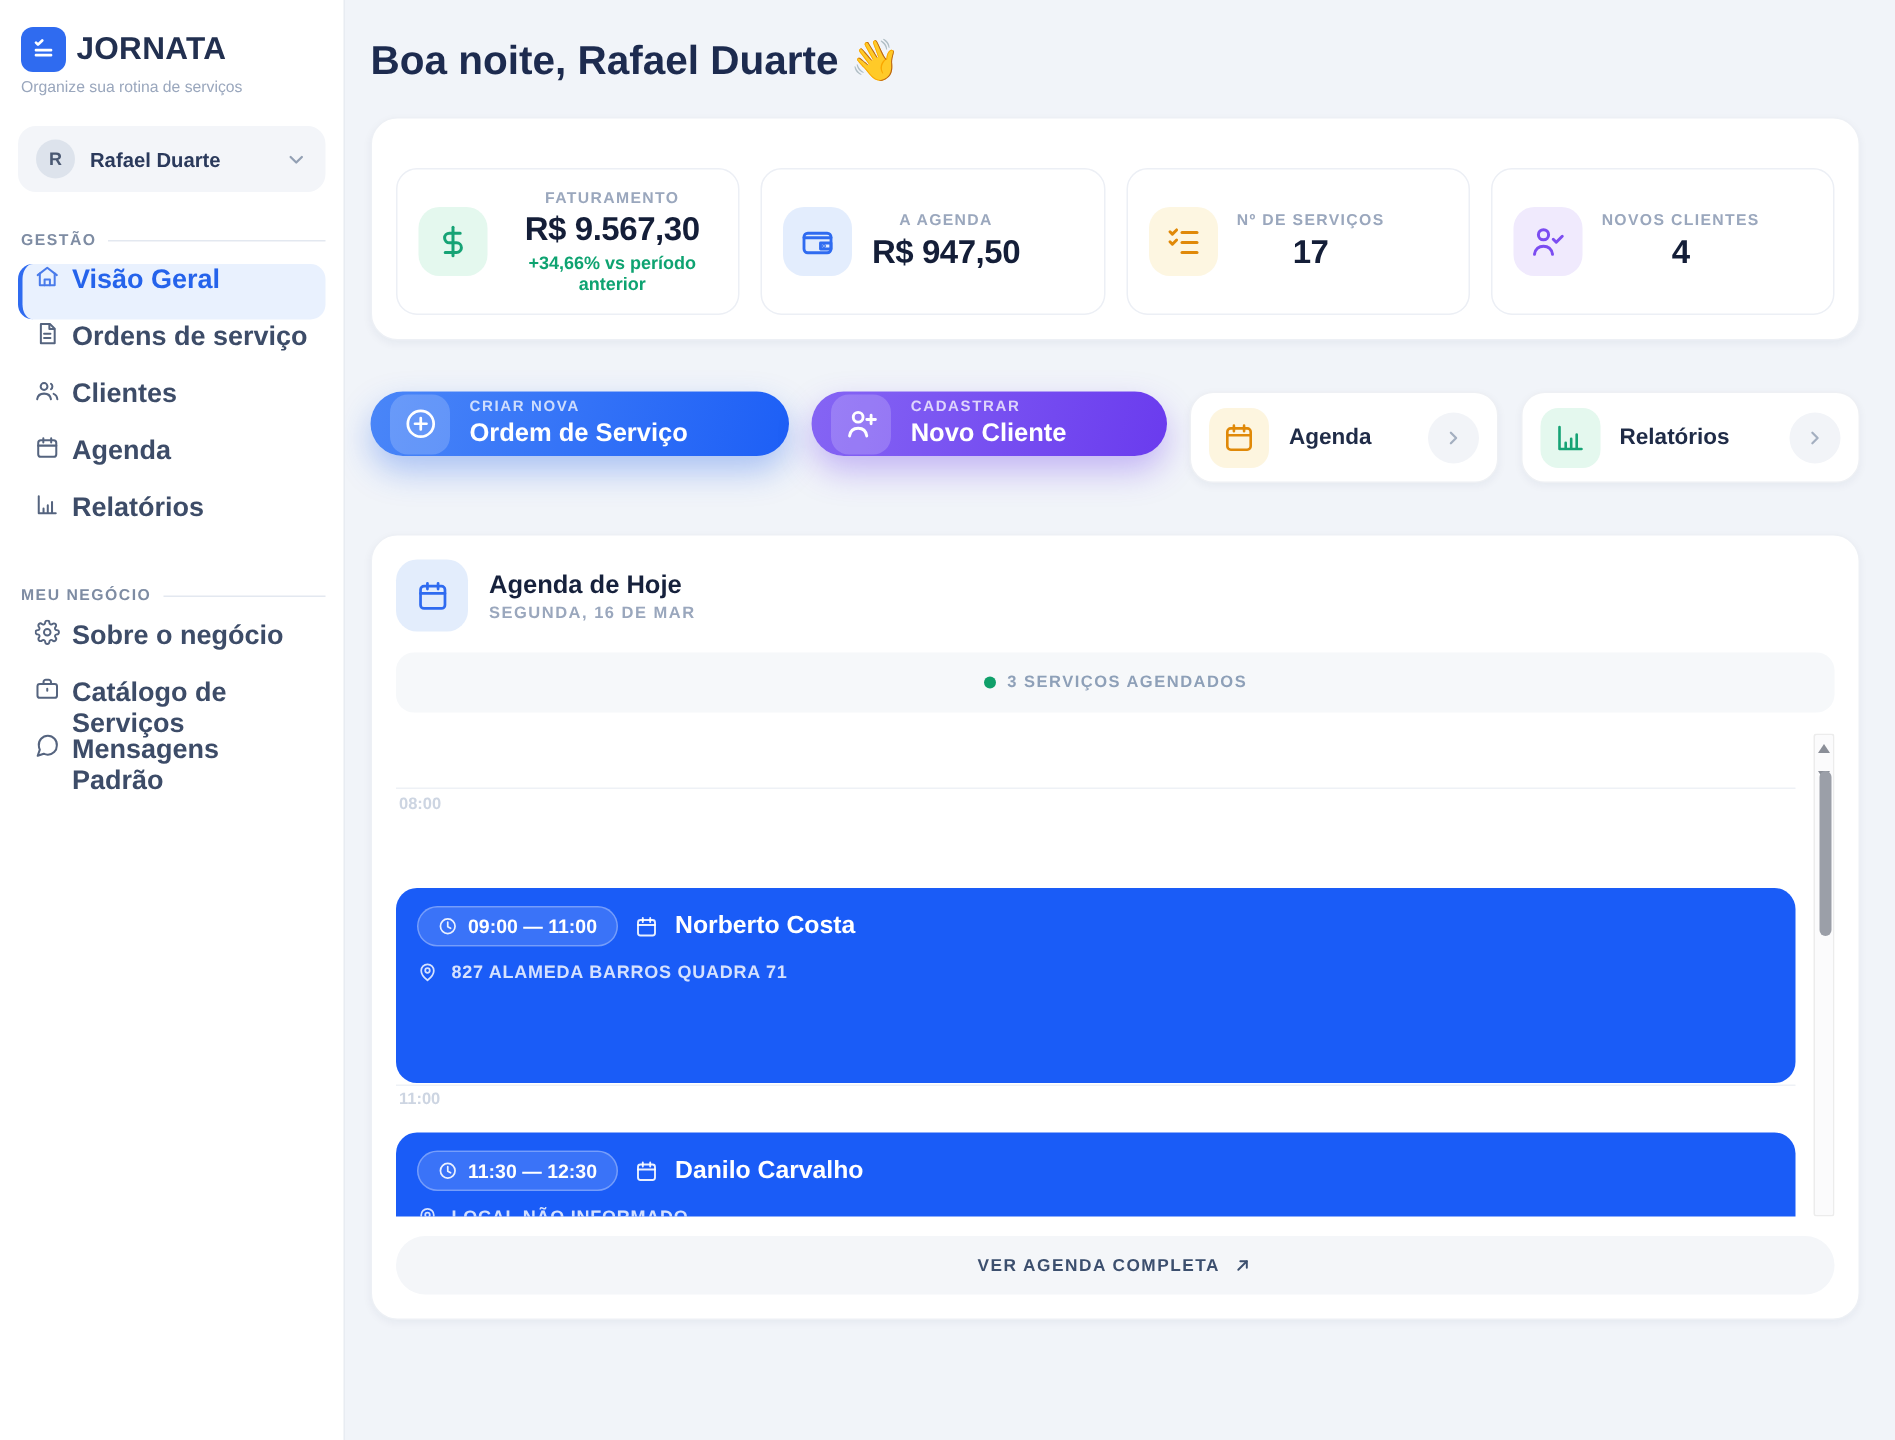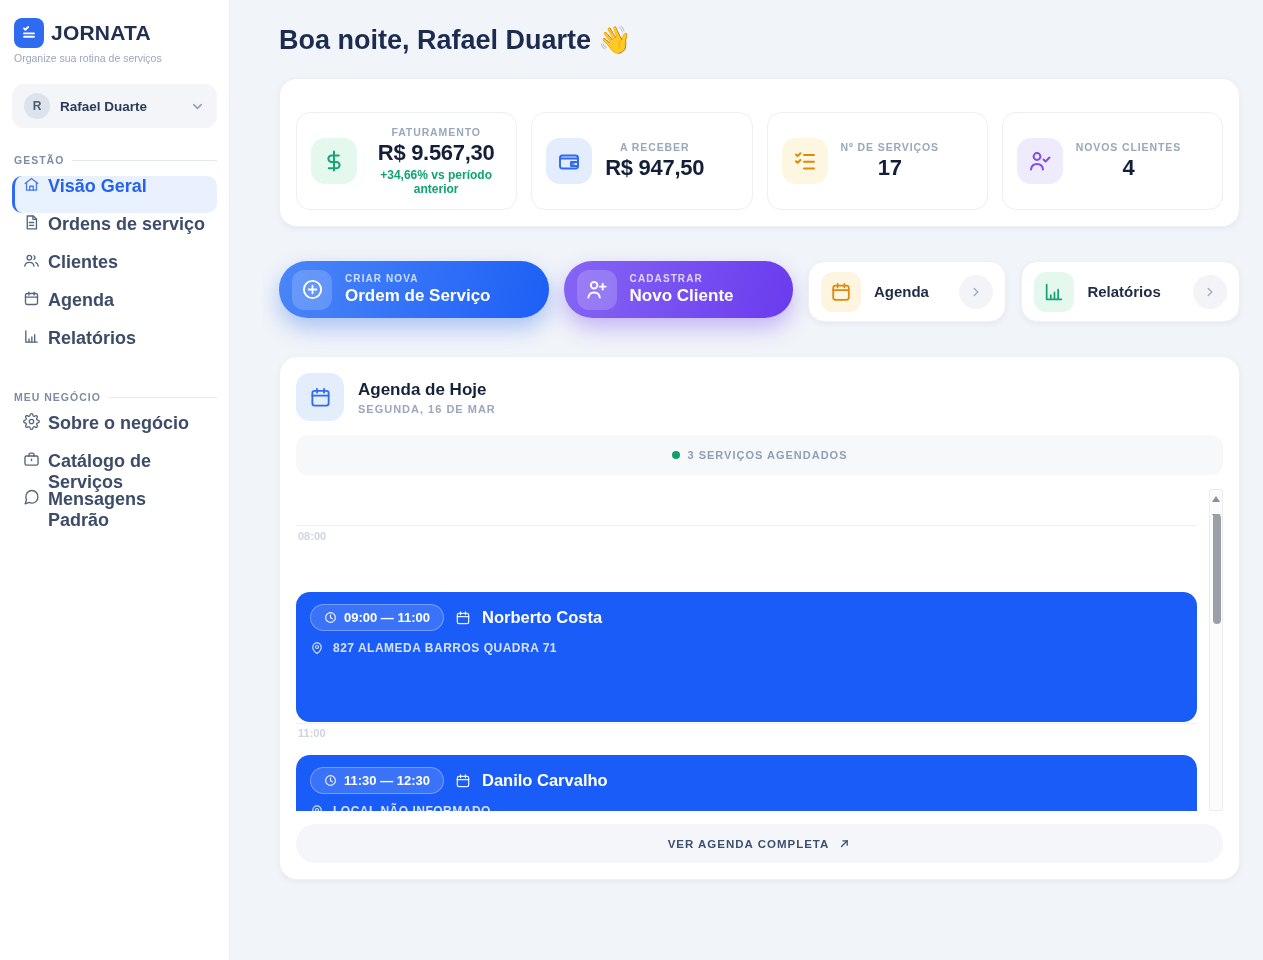--- a/index.html
+++ b/index.html
@@ -56,21 +56,21 @@
     font-size:18px; font-weight:600; color:#3d4c68; cursor:pointer;
   }
   .nav-item .ic { color:#55647f; display:flex; }
   .nav-item.active {
     background:#e9f1fe; color:#2563eb;
     border-left:3px solid #2f6bf0; padding-left:8px;
   }
   .nav-item.active .ic { color:#4a7bea; }
 
   
-  .main { flex:1; height:100%; padding:0 23px 0 17px; overflow:hidden;margin-left:32px; }
+  .main { flex:1; height:100%; padding:0 23px 0 17px; overflow:hidden; }
   .greeting { margin-top:24px; font-size:27px; font-weight:800; color:#1d2b4f; }
 
   .panel {
     background:#ffffff; border:1px solid #edf0f5; border-radius:18px;
     box-shadow:0 2px 6px rgba(23,37,84,.05);
   }
   .stats-panel { margin-top:22px; padding:16px; }
   .stats-head { display:flex; align-items:baseline; gap:10px; }
   .stats-period { font-size:15px; font-weight:800; color:#2b3a5c; }
   .stats-note { font-size:10px; font-weight:700; letter-spacing:1px; color:#a7b3c7; }
@@ -85,21 +85,21 @@
     width:46px; height:46px; min-width:46px; border-radius:14px;
     display:flex; align-items:center; justify-content:center;
   }
   .stat-label { font-size:10.5px; font-weight:700; letter-spacing:.9px; color:#9aa7bd; }
   .stat-value { font-size:22px; font-weight:800; color:#141e38; margin-top:2px; letter-spacing:-.3px; }
   .stat-delta { font-size:12px; font-weight:700; color:#0ea371; line-height:1.15; margin-top:3px; max-width:150px; }
 
   
   .actions { margin-top:34px; display:flex; gap:15px; }
   .action-primary {
-    height:57px; border-radius:28px; border:none; cursor:pointer;
+    height:43px; border-radius:28px; border:none; cursor:pointer;
     display:flex; align-items:center; gap:13px; padding:0 18px 0 13px;
     color:#fff; text-align:left;
   }
   .action-primary.blue {
     width:280px;
     background:linear-gradient(105deg,#4a86f8,#1d5ff6);
     box-shadow:0 10px 22px rgba(37,99,235,.35);
   }
   .action-primary.purple {
     width:238px;
@@ -429,21 +429,21 @@
           <div class="stat-delta">+34,66% vs período anterior</div>
         </div>
       </div>
       <div class="stat-card">
         <span class="stat-icon" style="background:#e3edfd;color:#2f6bf0">
             <svg width="24" height="24">
               <use href="#i-wallet"></use>
             </svg>
           </span>
         <div>
-          <div class="stat-label">A RECEBER</div>
+          <div class="stat-label">A AGENDA</div>
           <div class="stat-value">R$ 947,50</div>
         </div>
       </div>
       <div class="stat-card">
         <span class="stat-icon" style="background:#fdf6e1;color:#e08908">
             <svg width="24" height="24">
               <use href="#i-checklist"></use>
             </svg>
           </span>
         <div>

